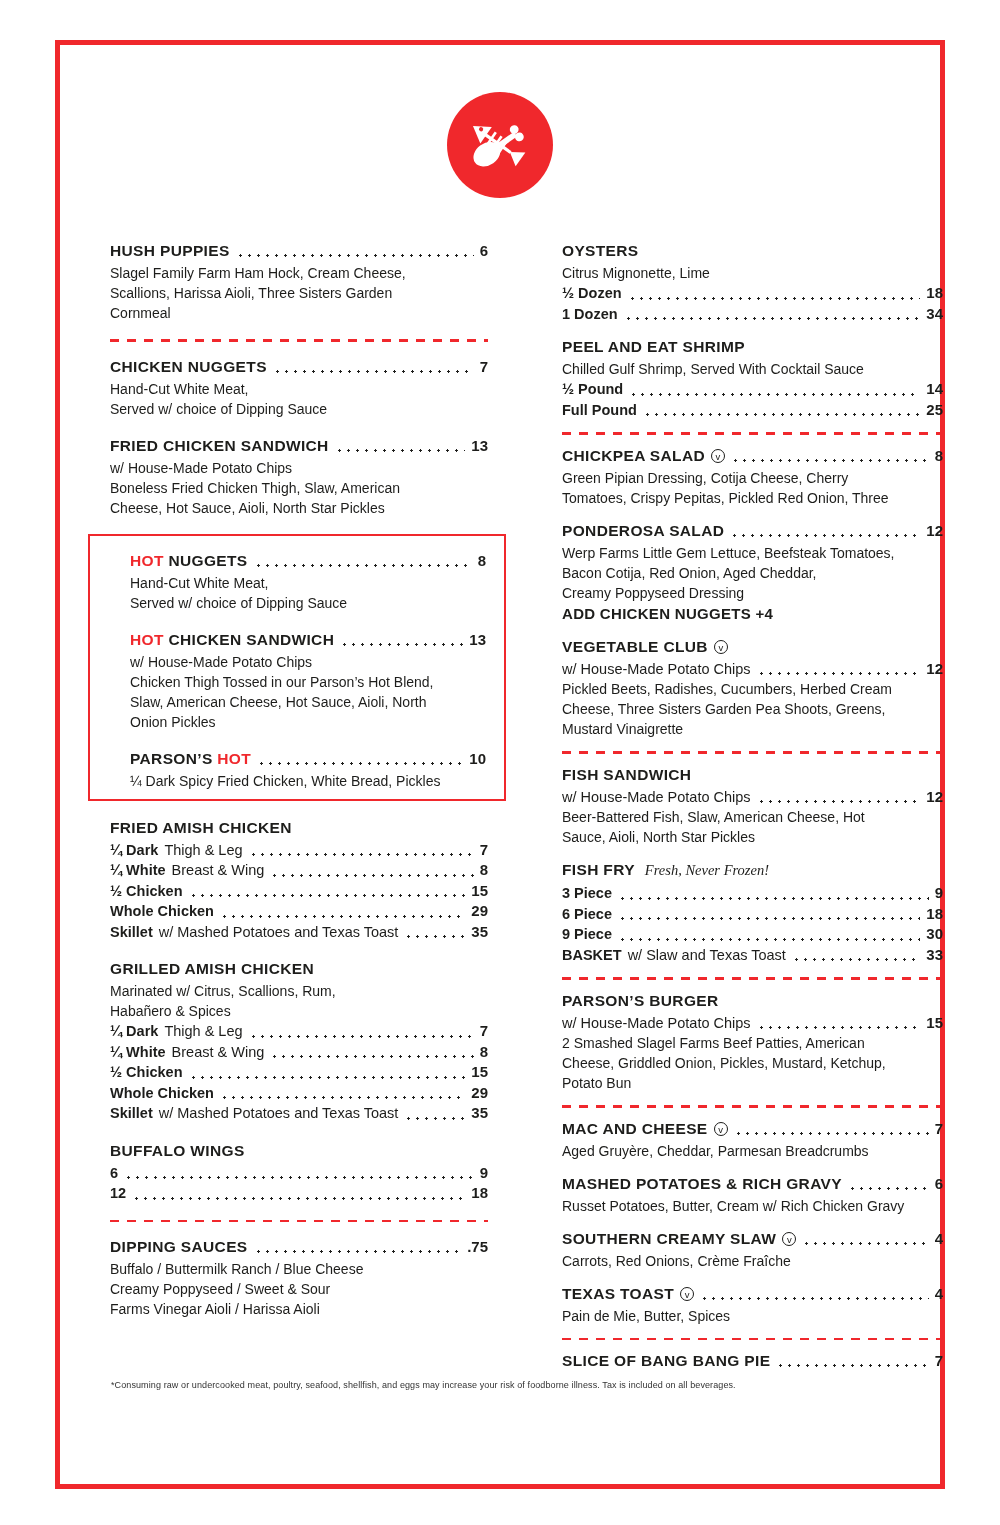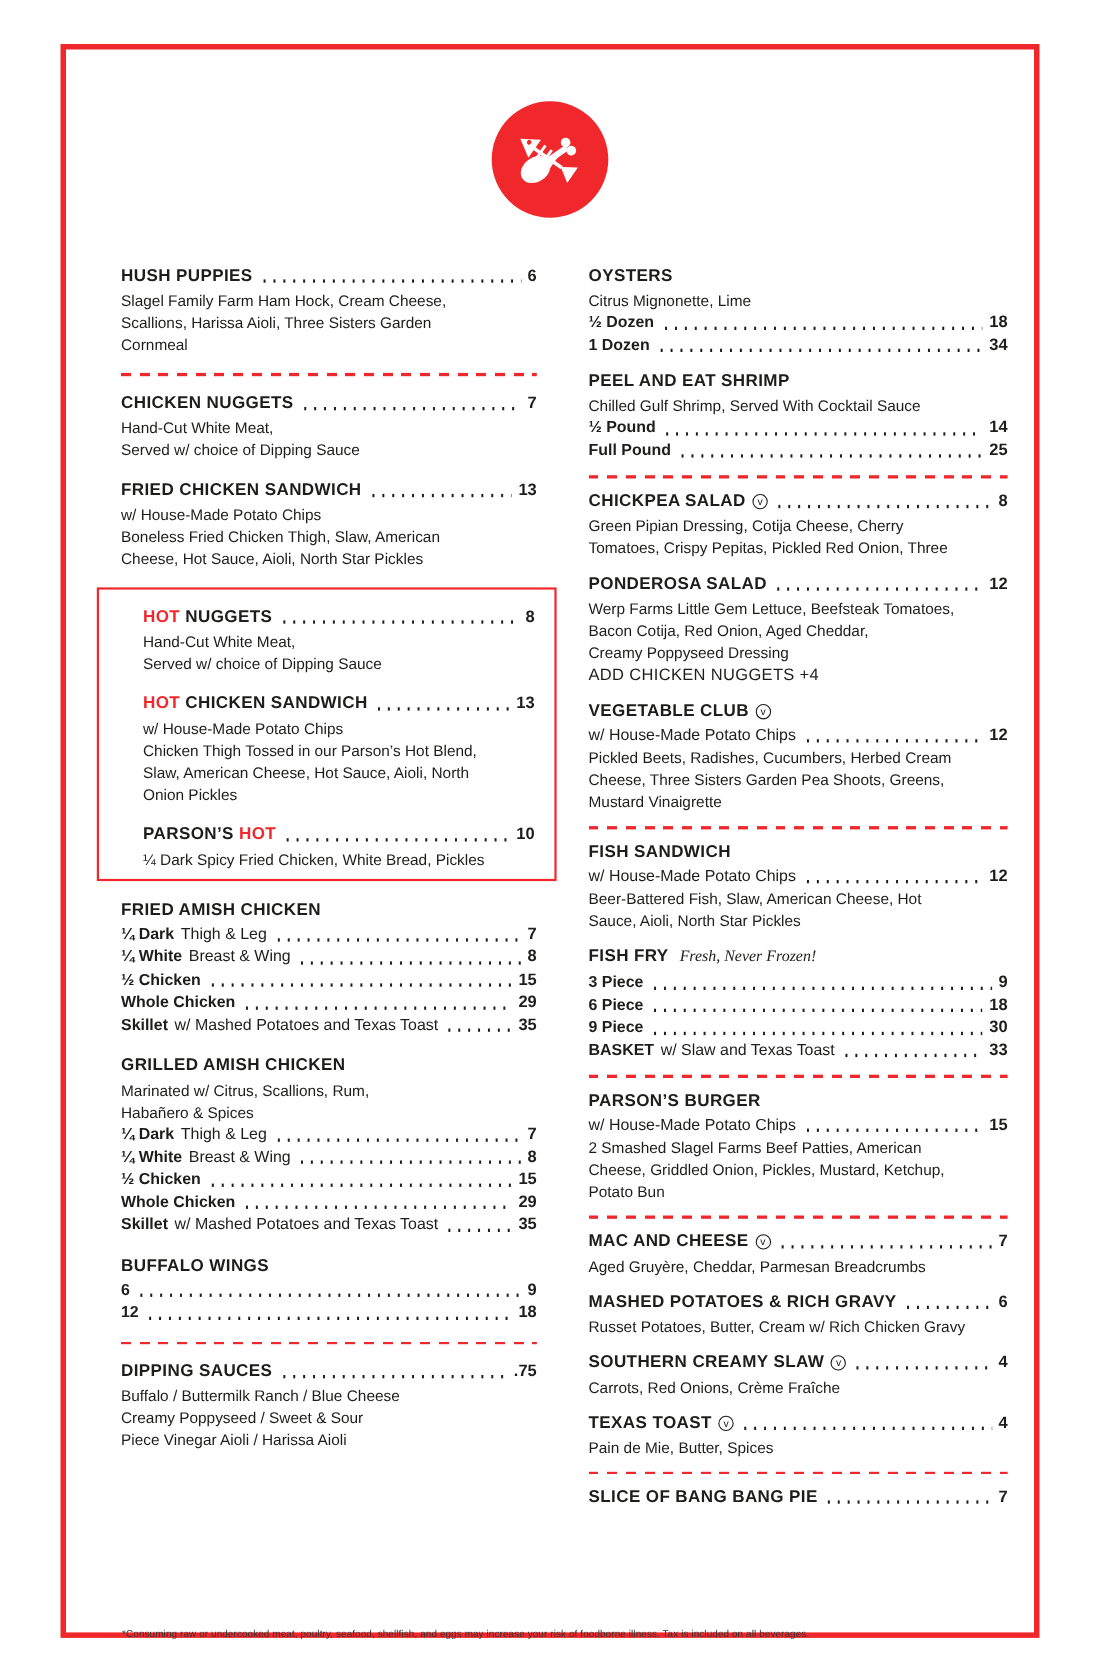--- a/index.html
+++ b/index.html
@@ -2,43 +2,43 @@
 <html style="--red: #F0282C; --ink: #1D1D1B;"><head>
 <meta charset="utf-8">
 <style>
   *{box-sizing:border-box;margin:0;padding:0}
   :root{--red:#F0282C;--ink:#1D1D1B}
   body{width:1000px;height:1525px;background:#fff;font-family:"Liberation Sans",sans-serif;color:var(--ink);position:relative}
   .page{position:relative;width:1000px;height:1525px;background:#fff;overflow:hidden}
   .frame{position:absolute;left:55px;right:55px;top:40px;bottom:36px;border:5px solid var(--red);pointer-events:none}
   .logo{position:absolute;left:447px;top:92px;width:106px;height:106px;border-radius:50%;background:var(--red);display:flex;align-items:center;justify-content:center}
   .logo svg{width:100%;height:100%}
-  .columns{position:absolute;left:110px;top:240px;width:806px;display:grid;grid-template-columns:378px 381px;column-gap:47px;align-items:start}
+  .columns{position:absolute;left:110px;top:240px;width:806px;display:grid;grid-template-columns:378px 381px;column-gap:74px;align-items:start}
   .section{margin-bottom:16px}
   .col-right .section{margin-bottom:12px}
   .title-row{display:flex;align-items:baseline;line-height:21px;margin-bottom:2px}
   .title{font-weight:700;font-size:15.5px;letter-spacing:.35px}
   .red{color:var(--red)}
   .price{font-weight:700;font-size:15px;white-space:nowrap}
   .desc{font-size:14px;line-height:20px}
   .item-row{display:flex;align-items:flex-start;font-size:14.5px;line-height:20.5px}
   .ib{font-weight:700}
   .ib + .it{margin-left:6px}
   .it{font-weight:400}
-  .bold-line{font-weight:400;font-size:15px;letter-spacing:.3px;line-height:20px;margin-top:1px}
+  .bold-line{font-weight:700;font-size:15px;letter-spacing:.3px;line-height:20px;margin-top:1px}
   .leader{flex:1 1 auto;min-width:12px;margin:0 6px;height:3px;align-self:flex-end;margin-bottom:4px;
     background-image:radial-gradient(circle,var(--ink) 1.25px,transparent 1.35px);
     background-size:9px 3px;background-position:left center;background-repeat:repeat-x}
   .divider{height:2.5px;background:repeating-linear-gradient(90deg,var(--red) 0 9px,transparent 9px 17px);margin:12px 0 14px}
   .col-right .divider{margin:8px 0 10px}
   .hot-box{border:2.5px solid var(--red);margin:2px -18px 16px -22px;padding:14px 18px 2px 40px}
   .hot-box .section:last-child{margin-bottom:6px}
   .veg{display:inline-flex;align-items:center;justify-content:center;width:14px;height:14px;border:1.3px solid var(--ink);border-radius:50%;font-size:9.5px;font-weight:400;margin-left:6px;align-self:center;position:relative;top:1px}
   .note{font-family:"Liberation Serif",serif;font-style:italic;font-size:14.5px;margin-left:10px;font-weight:400;letter-spacing:0}
-  .footer{position:absolute;left:111px;top:1480px;font-size:9px;letter-spacing:.1px;color:#333}
+  .footer{position:absolute;left:111px;top:1380px;font-size:9px;letter-spacing:.1px;color:#333}
 </style>
 </head>
 <body>
 
 <div class="page">
   <div class="frame"></div>
 
   <div class="logo">
     <svg viewBox="0 0 106 106" aria-hidden="true">
 
@@ -206,21 +206,21 @@
         </div>
         <div class="divider"></div>
         <div class="section">
           <div class="title-row">
             <span class="title"><span>DIPPING SAUCES</span></span>
             <span class="leader"></span>
             <span class="price">.75</span>
           </div>
           <div class="desc">Buffalo / Buttermilk Ranch / Blue Cheese</div>
           <div class="desc">Creamy Poppyseed / Sweet &amp; Sour</div>
-          <div class="desc">Piece Vinegar Aioli / Harissa Aioli</div>
+          <div class="desc">Farms Vinegar Aioli / Harissa Aioli</div>
         </div>
       </div>
     <div class="col col-right" id="col-right">
         <div class="section">
           <div class="title-row">
             <span class="title"><span>OYSTERS</span></span>
           </div>
           <div class="desc">Citrus Mignonette, Lime</div>
           <div class="item-row">
             <span class="item-label"><span class="ib">½ Dozen</span></span>

